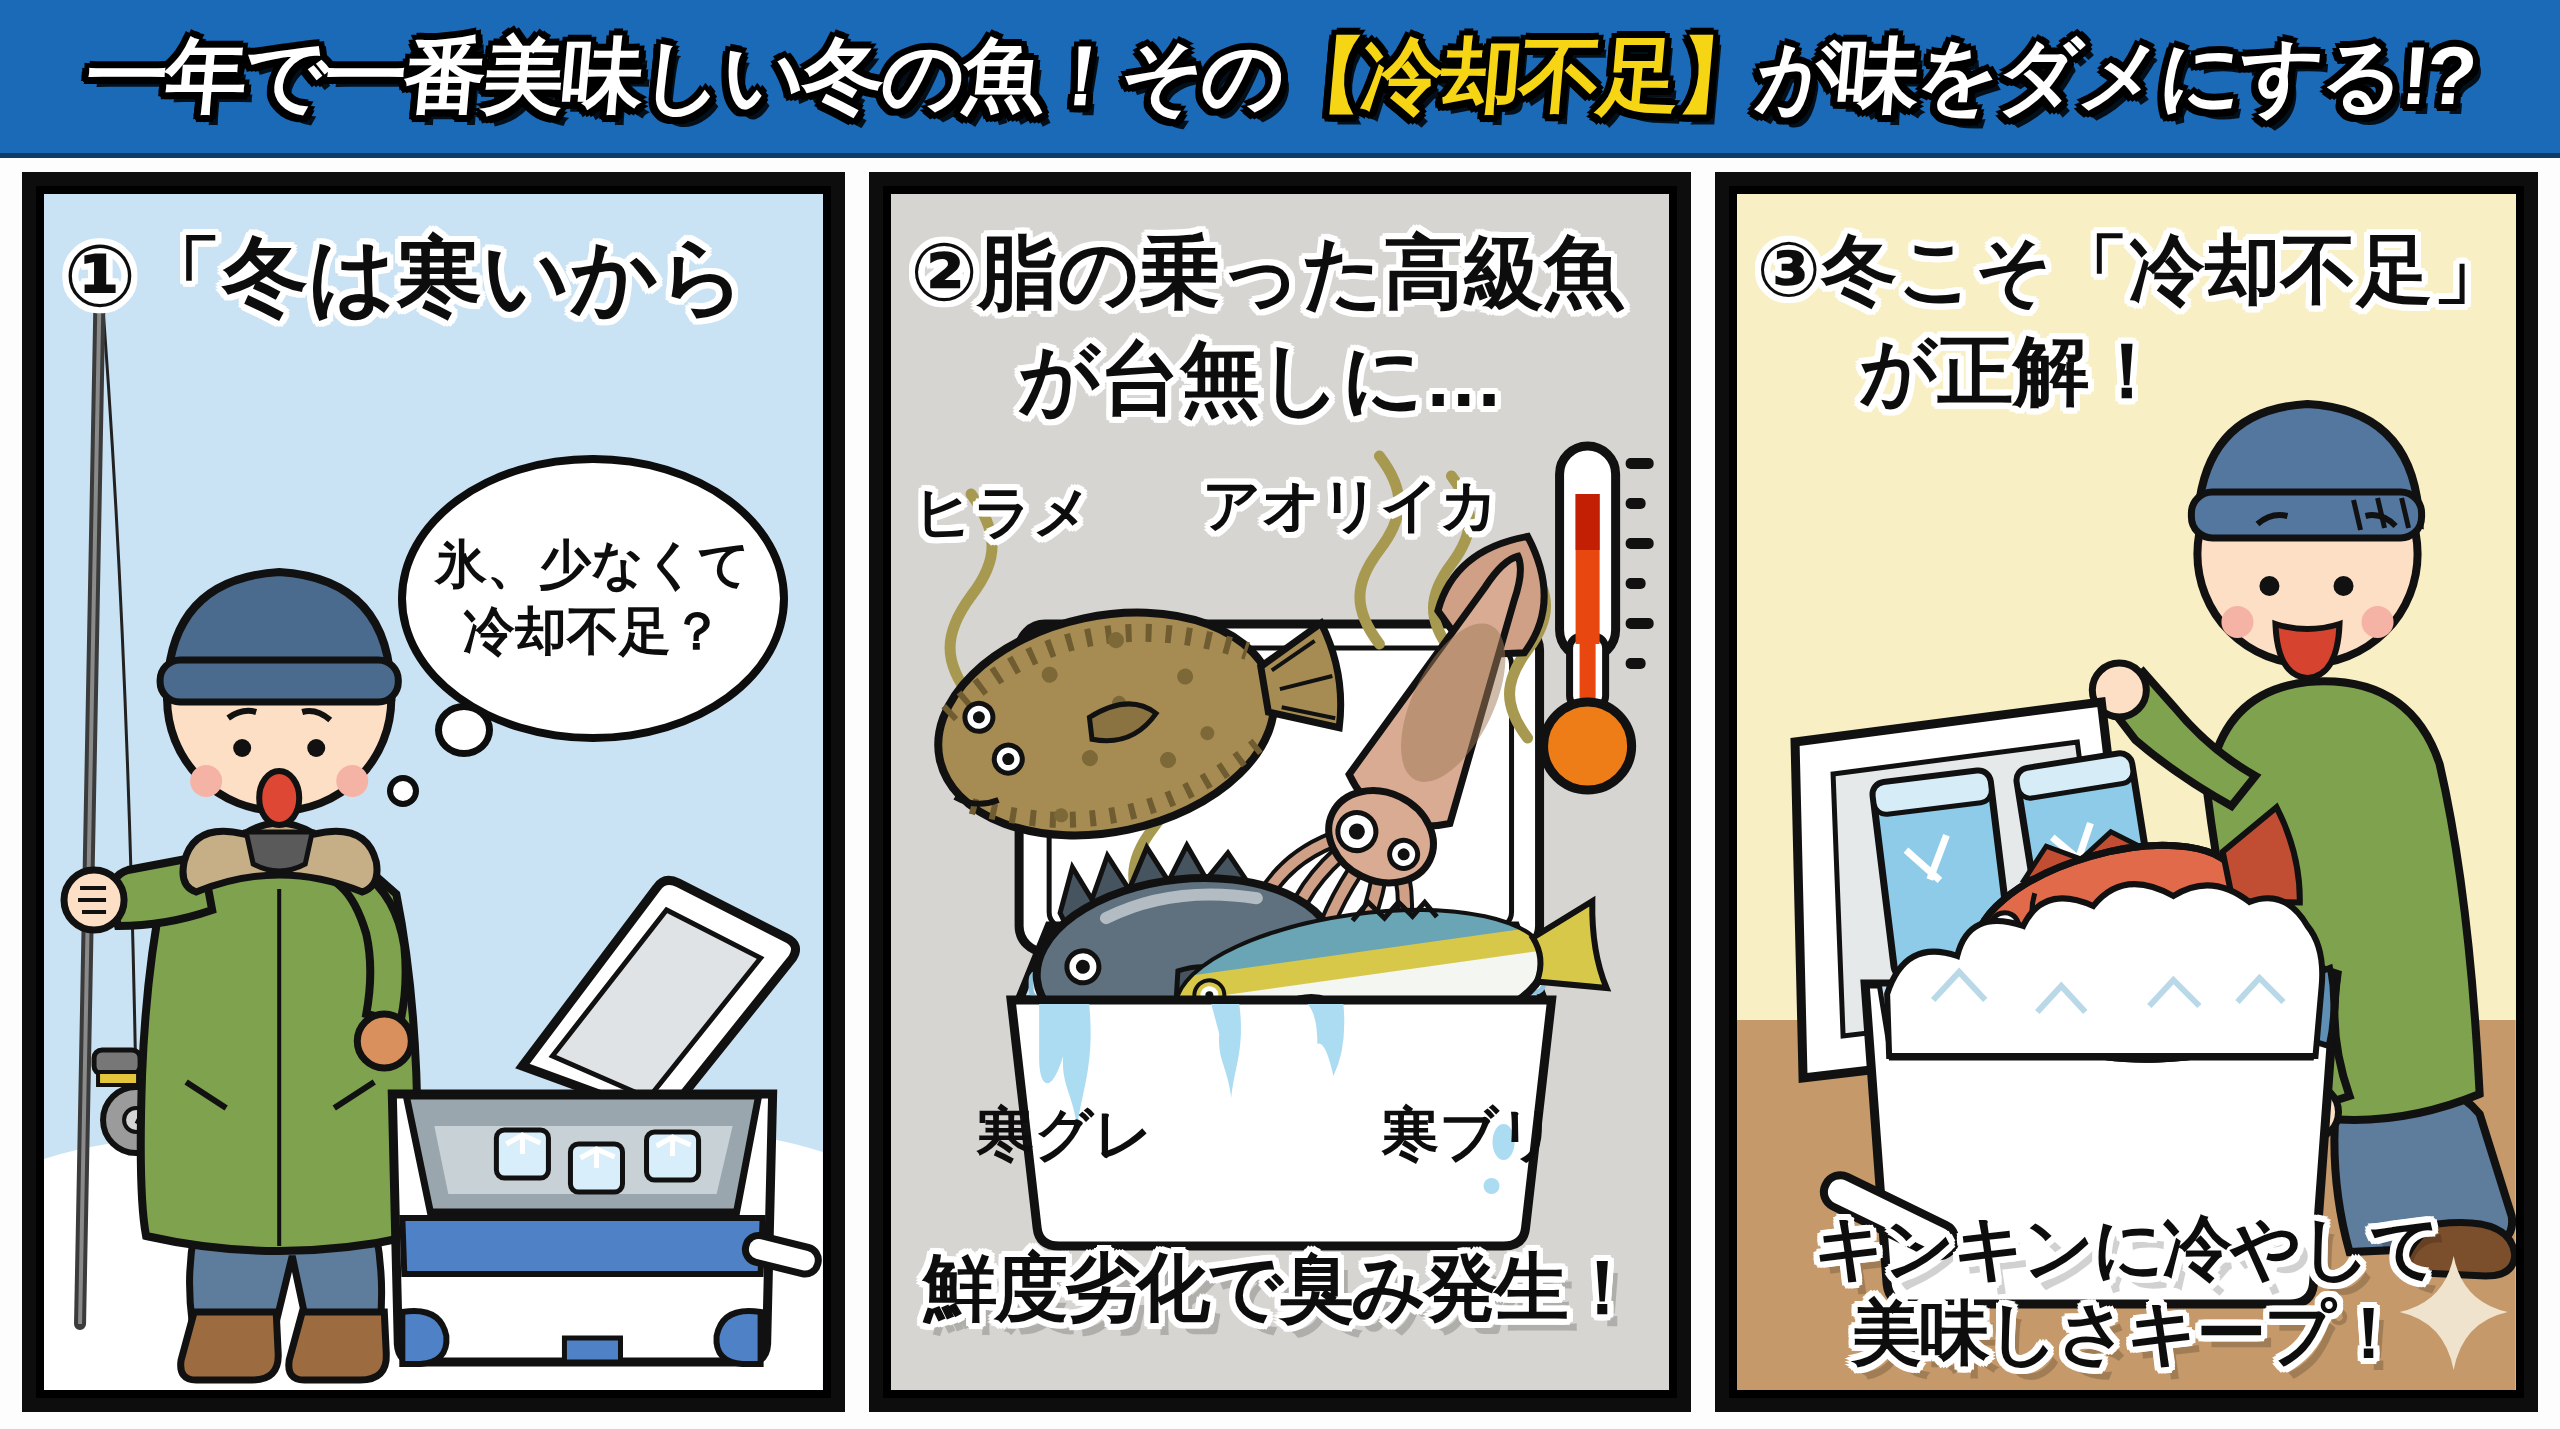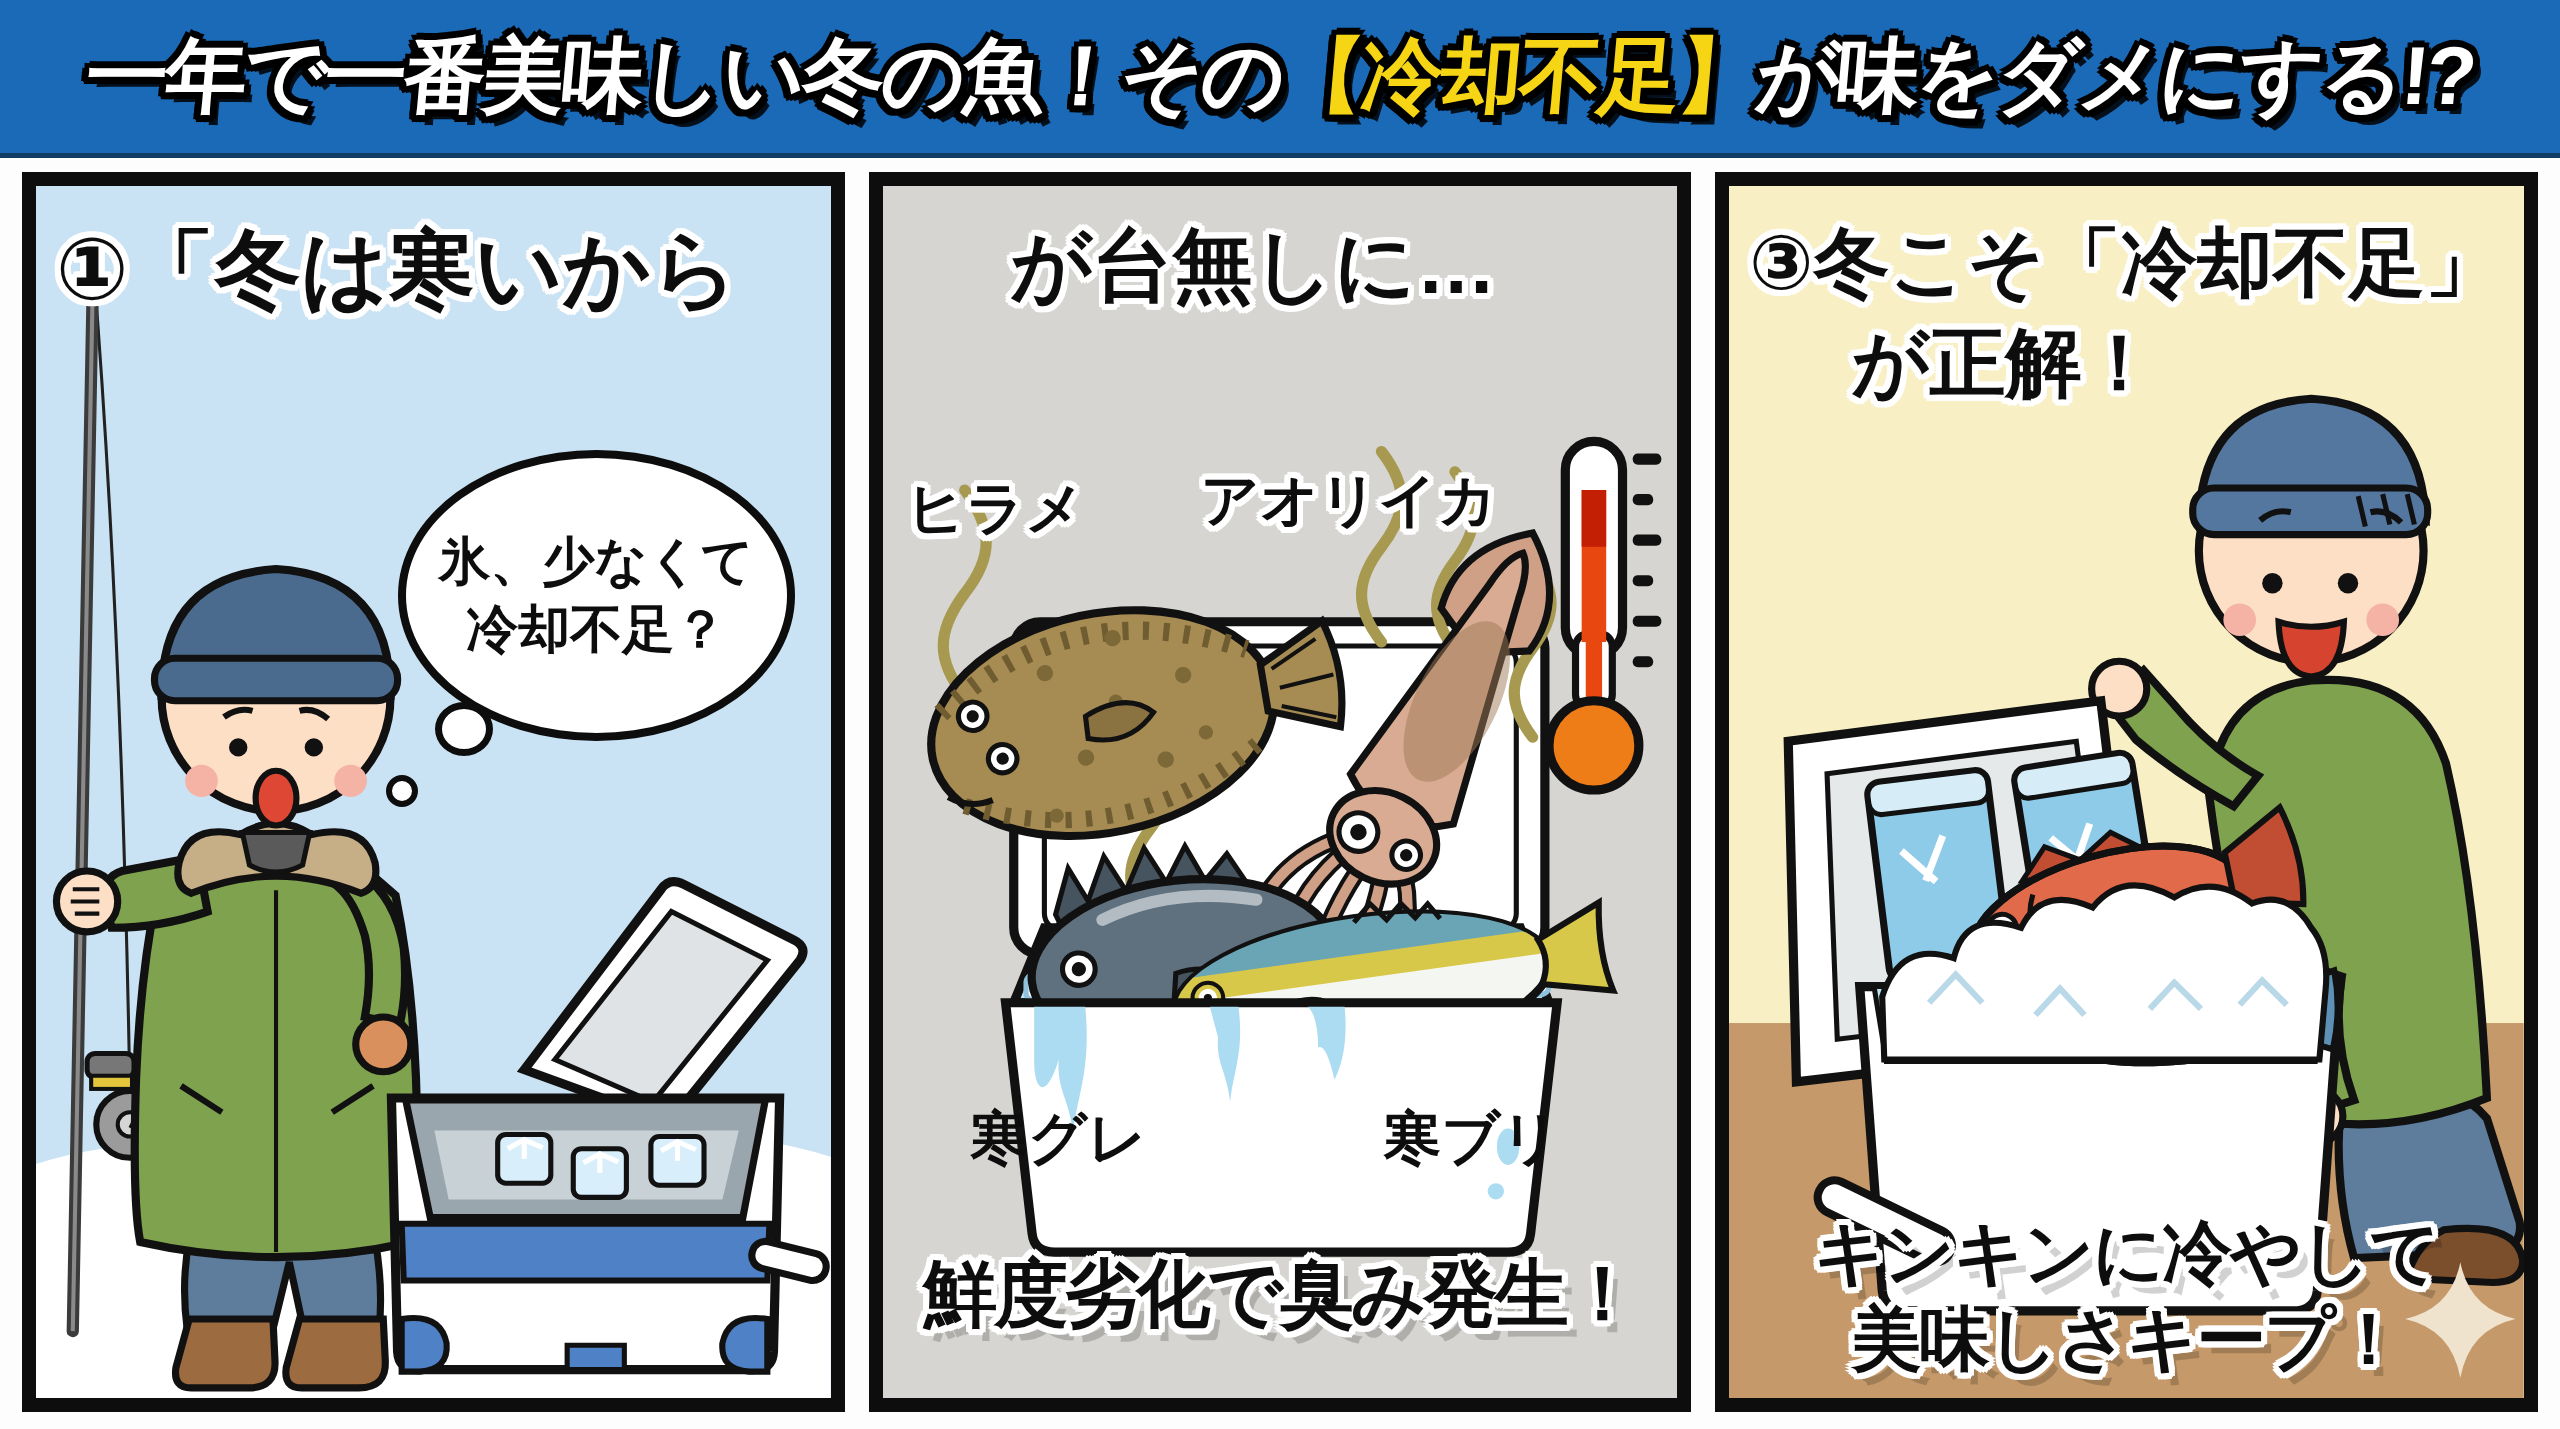--- a/index.html
+++ b/index.html
@@ -16,21 +16,21 @@
     text-shadow:
       -7px 0 0 #000, 7px 0 0 #000, 0 -7px 0 #000, 0 7px 0 #000,
       -5px -5px 0 #000, 5px -5px 0 #000, -5px 5px 0 #000, 5px 5px 0 #000,
       -7px 4px 0 #000, 7px 4px 0 #000, -4px 7px 0 #000, 4px 7px 0 #000,
       9px 10px 0 rgba(0,0,0,0.85); }
   .banner-text .hl { color:#f6d515; }
 
   
   .panels { position:absolute; left:22px; top:172px; width:2516px; height:1240px;
     display:flex; gap:24px; }
-  .panel { flex:1 1 0; border:14px solid #0d0d0d; background:#000000; }
+  .panel { flex:1 1 0; border:14px solid #0d0d0d; background:#000000; padding:8px; }
   .panel-inner { position:relative; width:100%; height:100%; overflow:hidden; }
   .p1 .panel-inner { background:#c9e3f5; }
   .p2 .panel-inner { background:#d7d5d1; }
   .p3 .panel-inner { background:#f8efc4; }
   .art { position:absolute; left:0; top:0; width:100%; height:100%; }
 
   
   .ow { color:#0d0d0d;
     text-shadow:
       -6px 0 0 #fff, 6px 0 0 #fff, 0 -6px 0 #fff, 0 6px 0 #fff,
@@ -299,20 +299,21 @@
               <path d="M198,810 C204,872 190,898 186,934 C182,900 170,892 172,862 C160,902 148,894 148,864 L148,810 Z"></path>
               <path d="M348,810 C354,856 342,876 340,904 C336,872 326,866 328,840 L320,810 Z"></path>
               <path d="M452,810 q4,44 -10,72 q-8,-36 -16,-32 q0,-30 -10,-40 z"></path>
               <ellipse cx="612" cy="948" rx="11" ry="18"></ellipse>
               <circle cx="600" cy="992" r="8"></circle>
             </g>
           </g>
         </svg>
 
         <h2 class="panel-title ow">
+          <div class="title-l1">②脂の乗った高級魚</div>
           <div class="title-l2">が台無しに…</div>
         </h2>
         <div class="fish-label ow lbl-hirame">ヒラメ</div>
         <div class="fish-label ow lbl-aoriika">アオリイカ</div>
         <div class="cooler-label lbl-kangure">寒グレ</div>
         <div class="cooler-label lbl-kanburi">寒ブリ</div>
         <div class="caption shadowed">鮮度劣化で臭み発生！</div>
       </div>
     </section>
 

